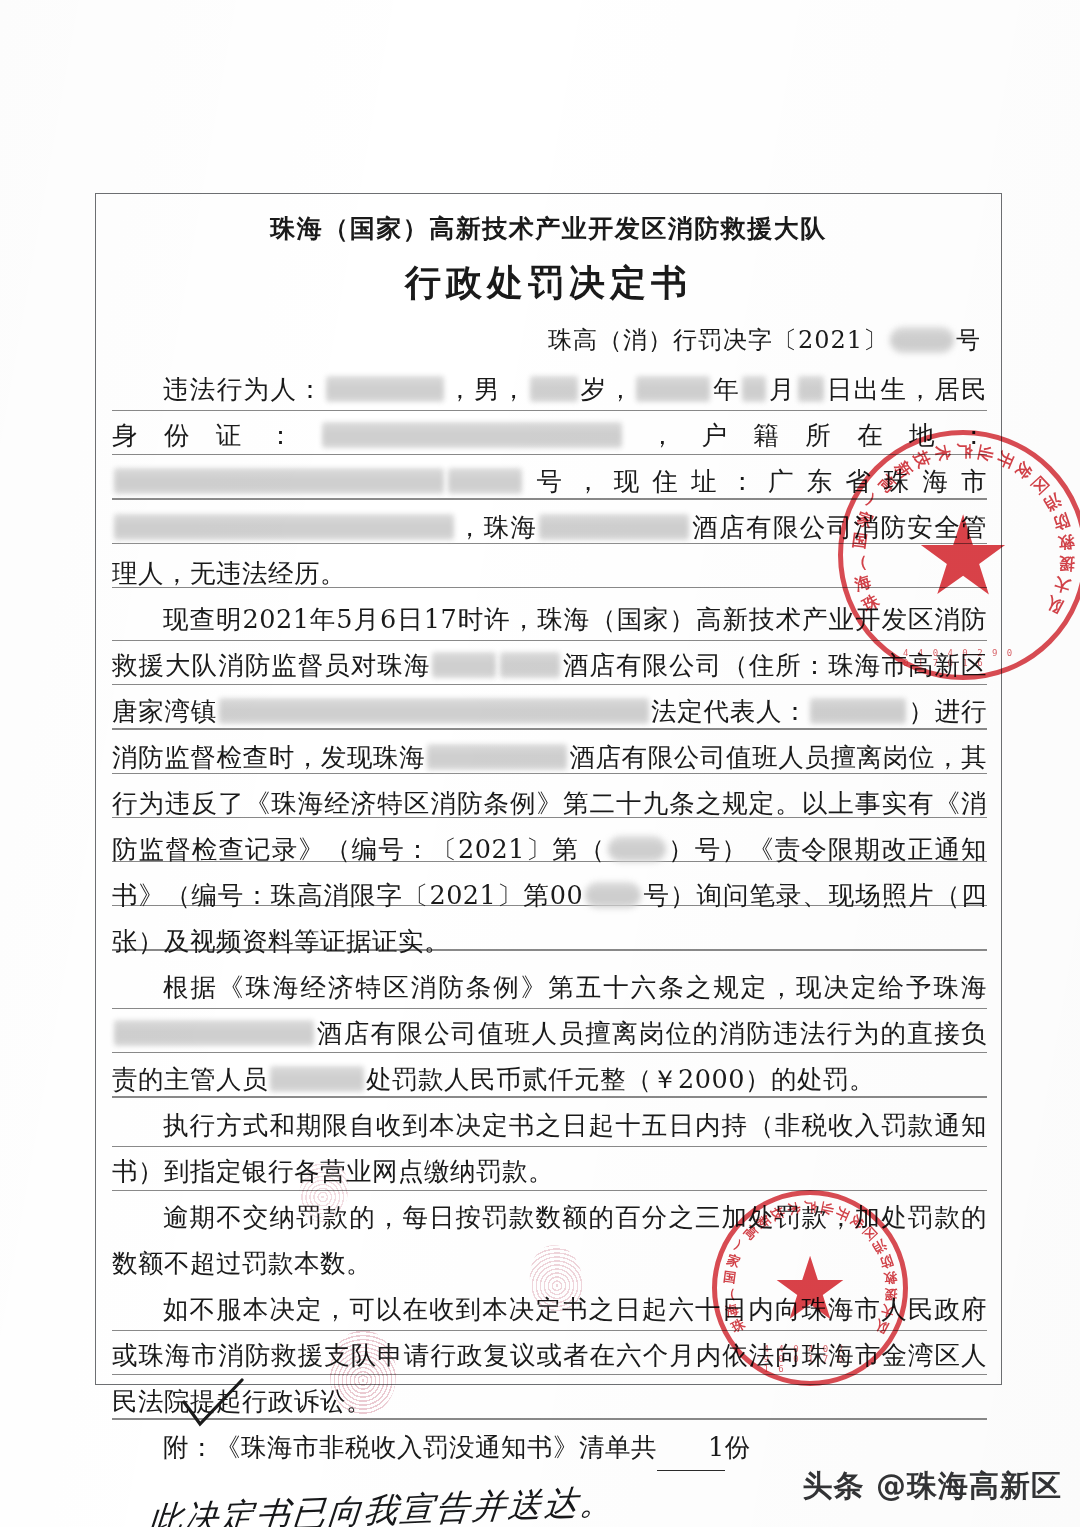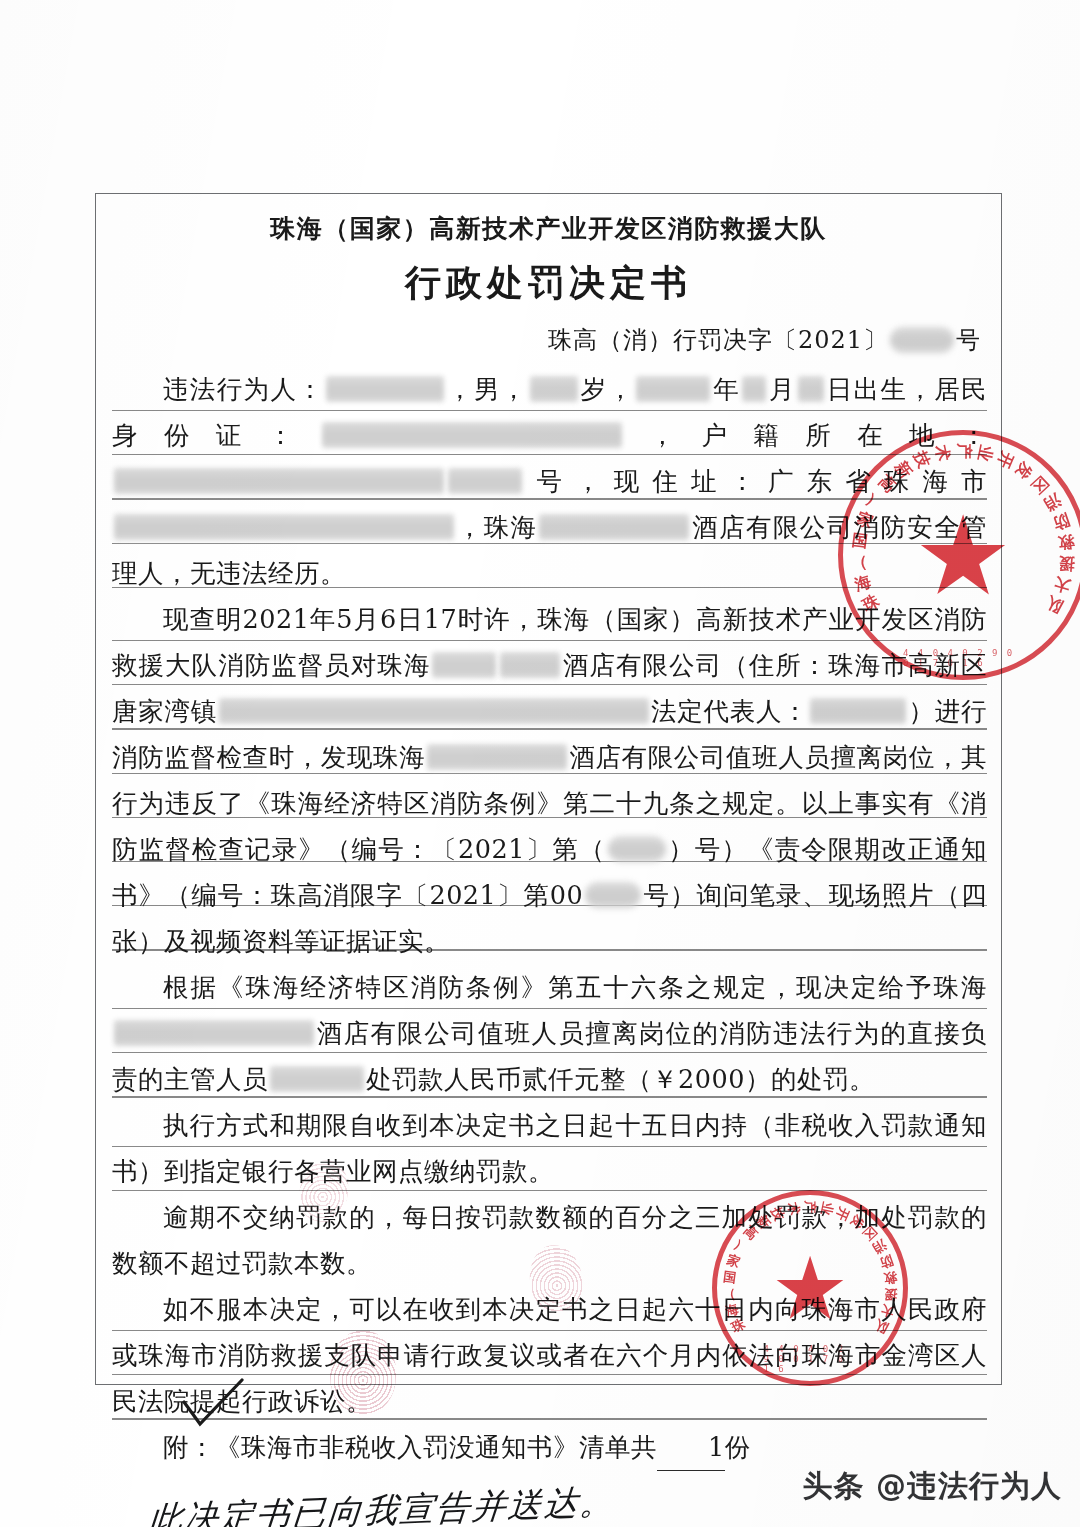--- a/index.html
+++ b/index.html
@@ -337,13 +337,13 @@
 <div class="fingerprint" id="fp1"></div>
 <div class="fingerprint" id="fp2"></div>
 <div class="fingerprint" id="fp3"></div>
 
 <svg id="check-stroke" viewBox="0 0 70 52">
   <path d="M6 24 L22 46 L64 2" fill="none" stroke="#1b1b1b" stroke-width="3.2" stroke-linecap="round"></path>
 </svg>
 
 <div id="scan-tint"></div>
 
-<div id="watermark">头条 @违法行为人</div>
+<div id="watermark">头条 @珠海高新区</div>
 
 </body></html>

